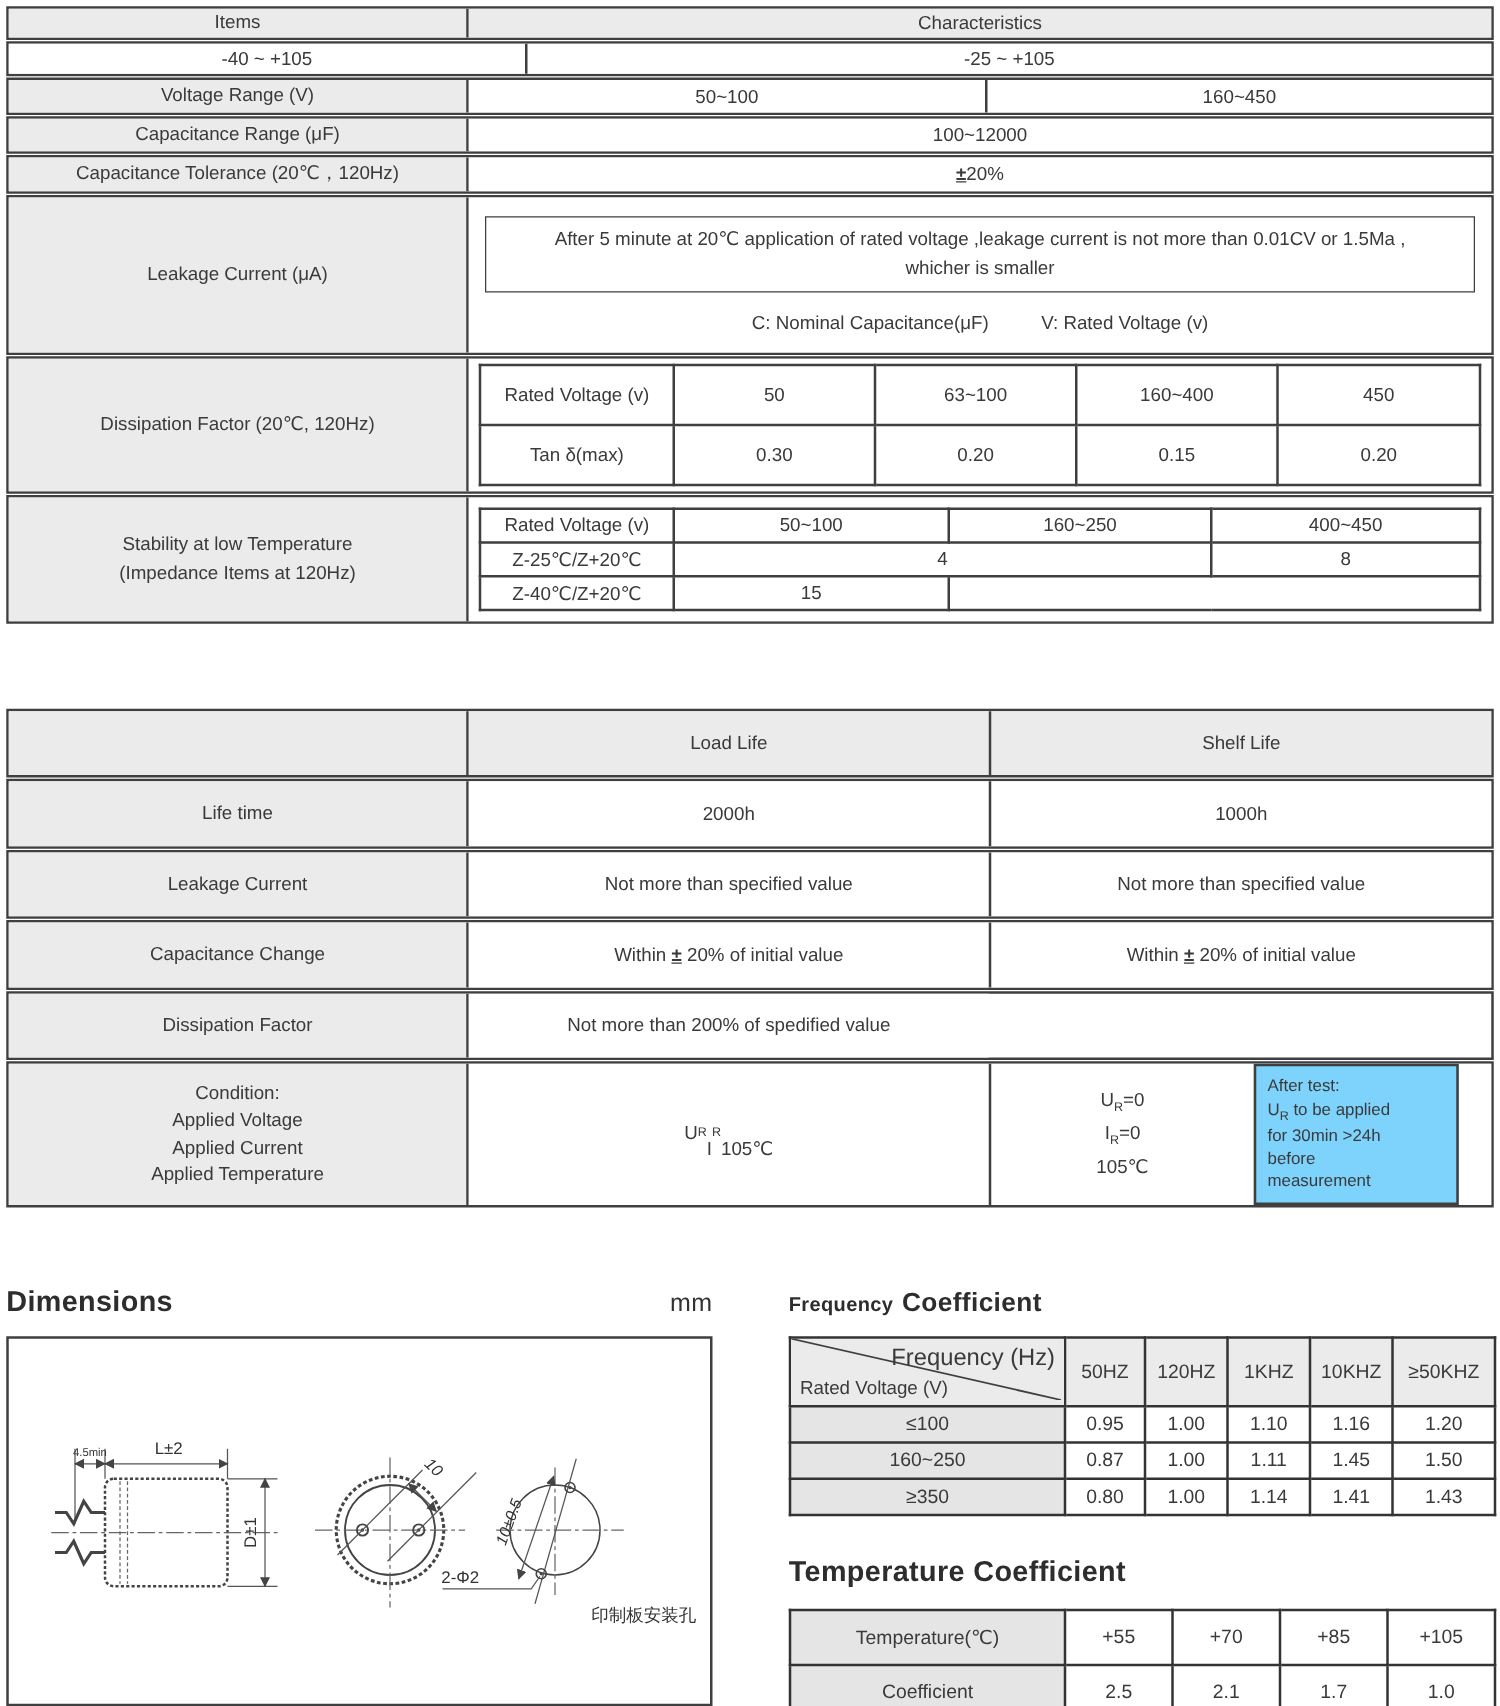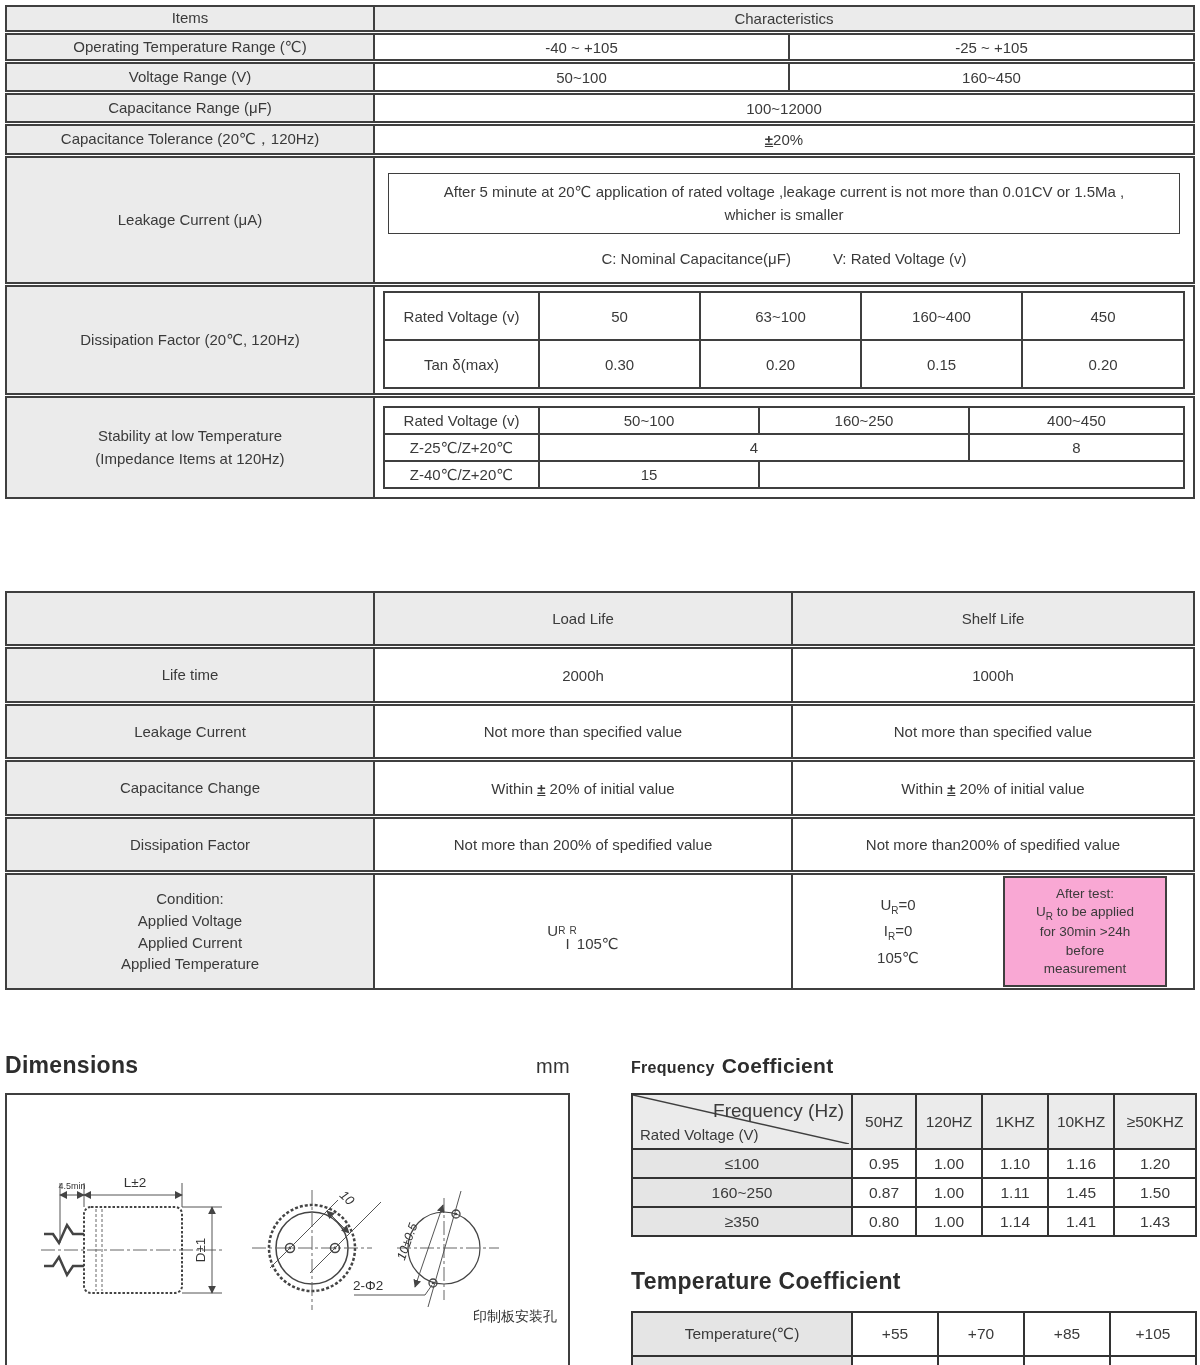--- a/index.html
+++ b/index.html
@@ -66,21 +66,21 @@
   .lh-hdr{height:55px;}
   .lh-row{height:56px;justify-content:flex-end;}
   .lh-row2{height:55px;}
   .lh-cond{height:117px;}
   .lifeload{flex:0 0 416px;}
   .cond-shelf{display:flex;align-items:center;justify-content:flex-start;}
   .cond-lines{line-height:1.65;}
   .shelf-left{width:210px;text-align:center;line-height:1.65;}
   .after-box{
     width:142px;border:2px solid #3f3f3f;padding:7px 9px;
-    font-size:13.5px;line-height:1.35;text-align:center;background:#f9a8d4;
+    font-size:13.5px;line-height:1.35;text-align:left;background:#7dd3fc;
   }
   sub{font-size:10px;}
 
   
   .bottom{display:flex;margin-top:62px;gap:61px;}
   .col-left{width:565px;}
   .col-right{width:564px;}
   .sec-title{
     font-size:23px;font-weight:bold;color:#2d2d2d;letter-spacing:0.3px;
     display:flex;align-items:baseline;justify-content:space-between;
@@ -117,21 +117,20 @@
 
 <div class="sheet">
 
   <section class="rtable">
     <div class="trow h-hdr">
       <div class="lcell">Items</div>
       <div class="vcell gray">Characteristics</div>
     </div>
 
     <div class="trow h-a">
-      <div class="lcell">Operating Temperature Range (℃)</div>
       <div class="vcell vfixed1">-40 ~ +105</div>
       <div class="vcell vsplit">-25 ~ +105</div>
     </div>
 
     <div class="trow h-b">
       <div class="lcell">Voltage Range (V)</div>
       <div class="vcell vfixed1">50~100</div>
       <div class="vcell vsplit">160~450</div>
     </div>
 
@@ -220,21 +219,21 @@
             <td>Z-40℃/Z+20℃</td>
             <td>15</td>
             <td colspan="2"></td>
           </tr>
         </tbody>
           </table>
       </div>
     </div>
   </section>
 
-  <section class="rtable life" style="margin-top:92px;">
+  <section class="rtable life" style="margin-top:68px;">
     <div class="trow lh-hdr">
       <div class="lcell"></div>
       <div class="vcell gray lifeload">Load Life</div>
       <div class="vcell gray vsplit">Shelf Life</div>
     </div>
 
     <div class="trow lh-row">
       <div class="lcell">Life time</div>
       <div class="vcell lifeload">2000h</div>
       <div class="vcell vsplit">1000h</div>
@@ -252,21 +251,20 @@
         <span>Within</span>&nbsp;<span class="pm">±</span>&nbsp;<span>20% of initial value</span>
       </div>
       <div class="vcell vsplit">
         <span>Within</span>&nbsp;<span class="pm">±</span>&nbsp;<span>20% of initial value</span>
       </div>
     </div>
 
     <div class="trow lh-row2">
       <div class="lcell">Dissipation Factor</div>
       <div class="vcell lifeload">Not more than 200% of  spedified value</div>
-      <div class="vcell vsplit">Not more than200% of  spedified value</div>
     </div>
 
     <div class="trow lh-cond">
       <div class="lcell cond-lines">Condition:<br>Applied Voltage<br>Applied Current<br>Applied Temperature</div>
       <div class="vcell lifeload cond-lines">U<sub>R</sub><br>I<sub>R</sub><br>105℃</div>
       <div class="vcell vsplit cond-shelf">
         <div class="shelf-left">U<sub>R</sub>=0<br>I<sub>R</sub>=0<br>105℃</div>
         <div class="after-box">After test:<br>U<sub>R</sub> to be applied<br>for 30min &gt;24h<br>before<br>measurement</div>
       </div>
     </div>

